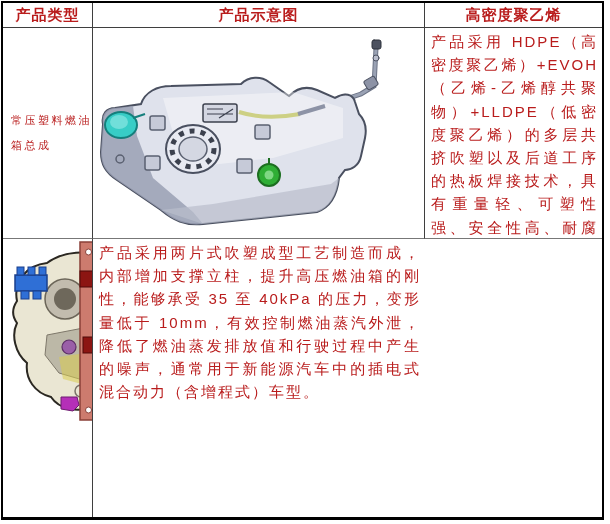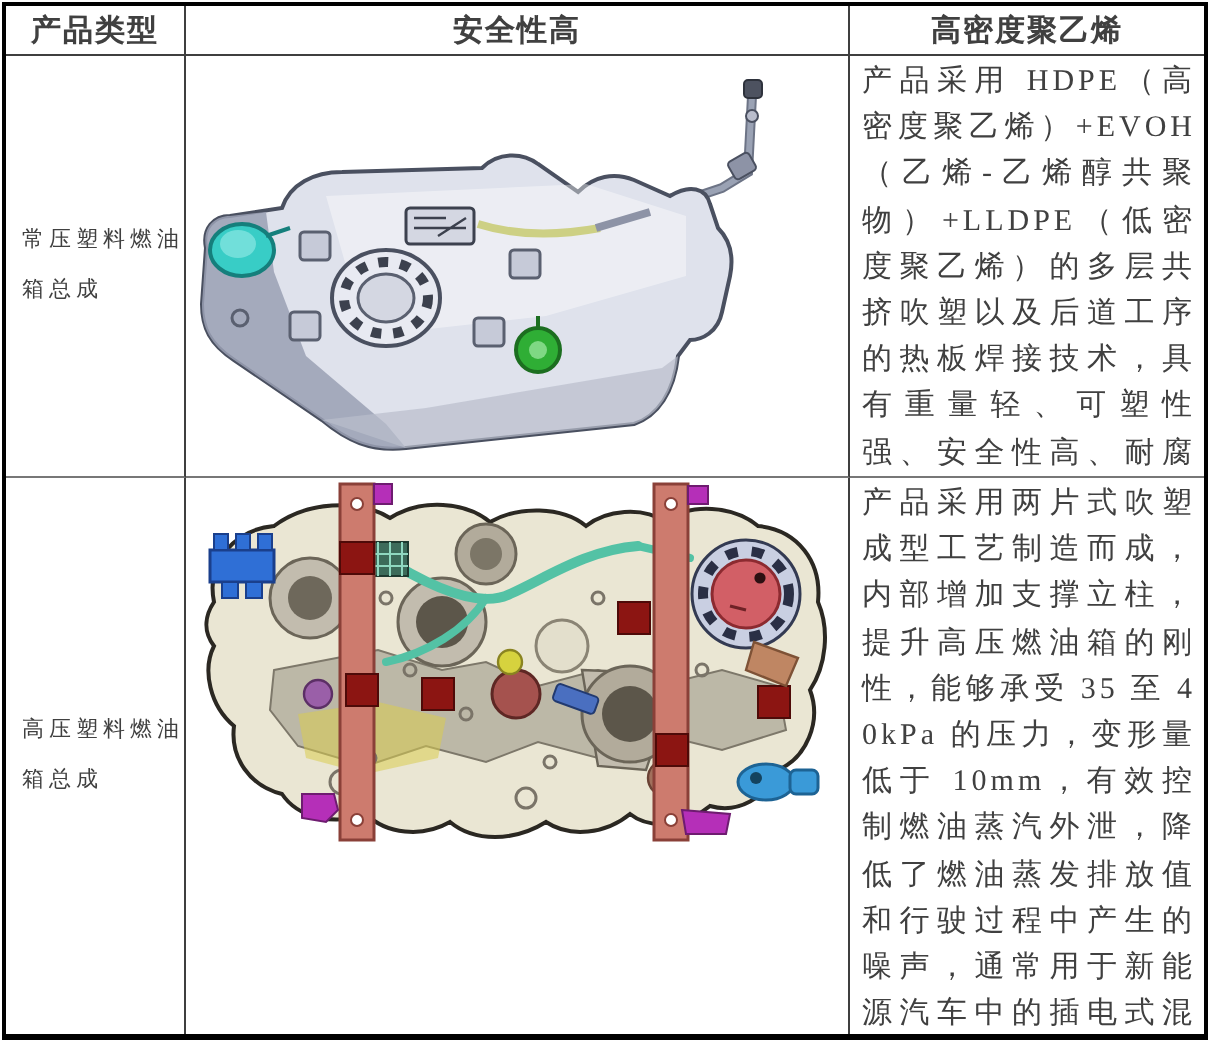--- a/index.html
+++ b/index.html
@@ -1,17 +1,17 @@
 <!DOCTYPE html>
 <html><head>
 <meta charset="utf-8">
 <style>
   html,body{margin:0;padding:0;background:#fff;}
   .page{position:relative;width:610px;height:524px;background:#fff;overflow:hidden;
-        font-family:Liberation Serif, serif;color:#404040;}
+        font-family:Liberation Sans, sans-serif;color:#b91c1c;}
   .tbl{position:absolute;left:1px;top:1px;width:599px;height:514px;
        border:2px solid #000;border-bottom-width:3px;background:#fff;
        display:grid;grid-template-columns:90px 332px 1fr;grid-template-rows:25px 211px 1fr;}
   .cell{box-sizing:border-box;overflow:hidden;background:#fff;}
   .bR{border-right:1.5px solid #3f3f3f;}
   .bBh{border-bottom:1.5px solid #3f3f3f;}
   .bBr{border-bottom:1.5px solid #777;}
   .head{display:flex;align-items:center;justify-content:center;
         font-size:15px;font-weight:bold;letter-spacing:1px;}
   .typeCell{display:flex;align-items:center;padding-left:8px;
@@ -21,21 +21,21 @@
   .imgCell{position:relative;}
   .imgCell svg{position:absolute;left:0;top:0;display:block;}
 </style>
 </head>
 <body>
 
 <div class="page">
   <div class="tbl">
 
     <div class="cell head bR bBh">产品类型</div>
-    <div class="cell head bR bBh">安全性高</div>
+    <div class="cell head bR bBh">产品示意图</div>
     <div class="cell head bBh">高密度聚乙烯</div>
 
     <div class="cell typeCell bR bBr">常压塑料燃油箱总成</div>
 
     <div class="cell imgCell bR bBr">
       <svg width="332" height="210" viewBox="0 0 332 210">
 
         <g fill="none" stroke-linecap="round">
           <path d="M232,78 L268,66 L281,58 L283,20" stroke="#6d7486" stroke-width="5"></path>
           <path d="M232,78 L268,66 L281,58 L283,20" stroke-width="3" stroke="#9aa2b4"></path>
@@ -89,21 +89,20 @@
         <g>
           <circle cx="176" cy="147" r="11" stroke="#1c6e20" stroke-width="2" fill="#2fae35"></circle>
           <circle cx="176" cy="147" r="4.5" fill="#7fd884"></circle>
           <path d="M176,136 L176,130" stroke="#1c6e20" stroke-width="2"></path>
         </g>
       </svg>
     </div>
 
     <div class="cell descCell bBr">产品采用 HDPE（高密度聚乙烯）+EVOH（乙烯-乙烯醇共聚物）+LLDPE（低密度聚乙烯）的多层共挤吹塑以及后道工序的热板焊接技术，具有重量轻、可塑性强、安全性高、耐腐蚀等特性，广泛应用于传统燃油车型。</div>
 
-    <div class="cell typeCell bR">高压塑料燃油箱总成</div>
 
     <div class="cell imgCell bR">
       <svg width="332" height="190" viewBox="0 0 332 190">
 
         <g>
           <path stroke="#2b2822" stroke-width="2" d="M14,62 C10,42 24,26 44,24 C60,12 86,10 102,20 C118,10 140,12 152,22
                C166,14 188,14 200,24 C210,16 228,14 240,22 C252,12 274,14 286,24
                C306,26 318,42 316,62 C322,76 320,94 312,106 C318,122 310,140 296,146
                C290,160 276,168 262,164 C250,174 232,176 222,168 C210,178 192,180 180,172
                C164,182 144,182 132,172 C118,180 100,178 90,168 C74,174 56,170 48,158

